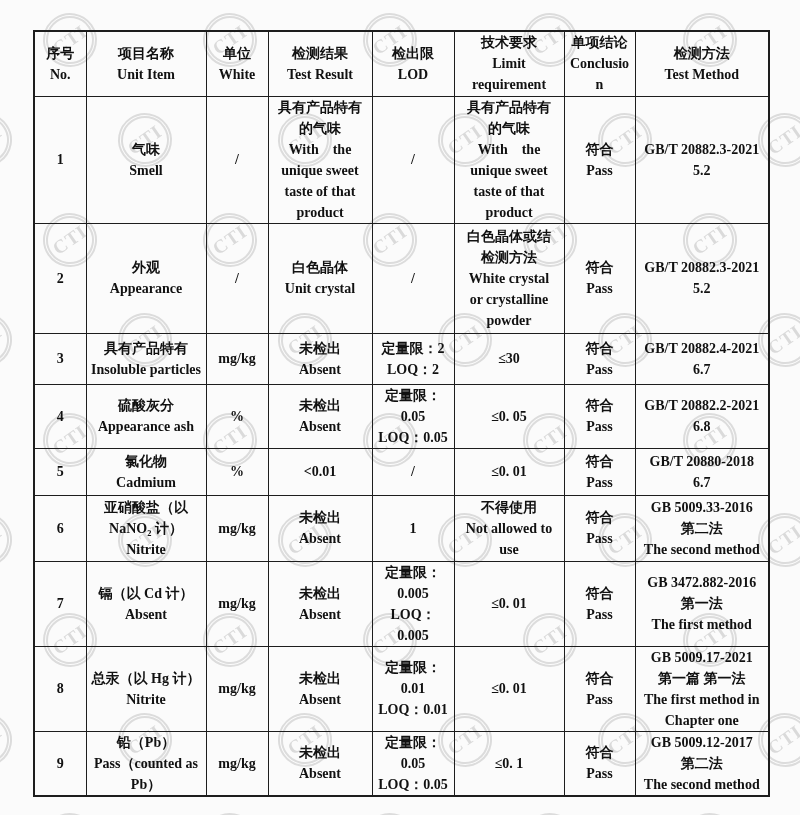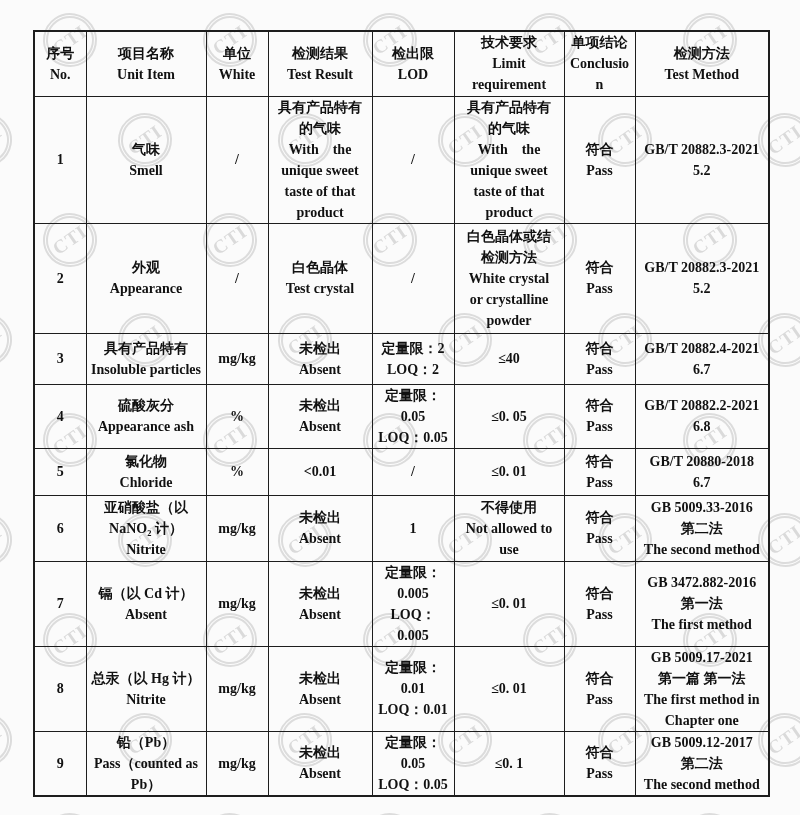--- a/index.html
+++ b/index.html
@@ -237,42 +237,42 @@
 Pass</td>
         <td>GB/T 20882.3-2021
 5.2</td>
       </tr>
       <tr style="height: 110px;">
         <td>2</td>
         <td>外观
 Appearance</td>
         <td>/</td>
         <td>白色晶体
-Test crystal</td>
+Unit crystal</td>
         <td>/</td>
         <td>白色晶体或结
 检测方法
 White crystal
 or crystalline
 powder</td>
         <td>符合
 Pass</td>
         <td>GB/T 20882.3-2021
 5.2</td>
       </tr>
       <tr style="height: 51px;">
         <td>3</td>
         <td>具有产品特有
 Insoluble particles</td>
         <td>mg/kg</td>
         <td>未检出
 Absent</td>
         <td>定量限：2
 LOQ：2</td>
-        <td>≤40</td>
+        <td>≤30</td>
         <td>符合
 Pass</td>
         <td>GB/T 20882.4-2021
 6.7</td>
       </tr>
       <tr style="height: 57px;">
         <td>4</td>
         <td>硫酸灰分
 Appearance ash</td>
         <td>%</td>
@@ -283,21 +283,21 @@
 LOQ：0.05</td>
         <td>≤0. 05</td>
         <td>符合
 Pass</td>
         <td>GB/T 20882.2-2021
 6.8</td>
       </tr>
       <tr style="height: 47px;">
         <td>5</td>
         <td>氯化物
-Chloride</td>
+Cadmium</td>
         <td>%</td>
         <td>&lt;0.01</td>
         <td>/</td>
         <td>≤0. 01</td>
         <td>符合
 Pass</td>
         <td>GB/T 20880-2018
 6.7</td>
       </tr>
       <tr style="height: 66px;">

